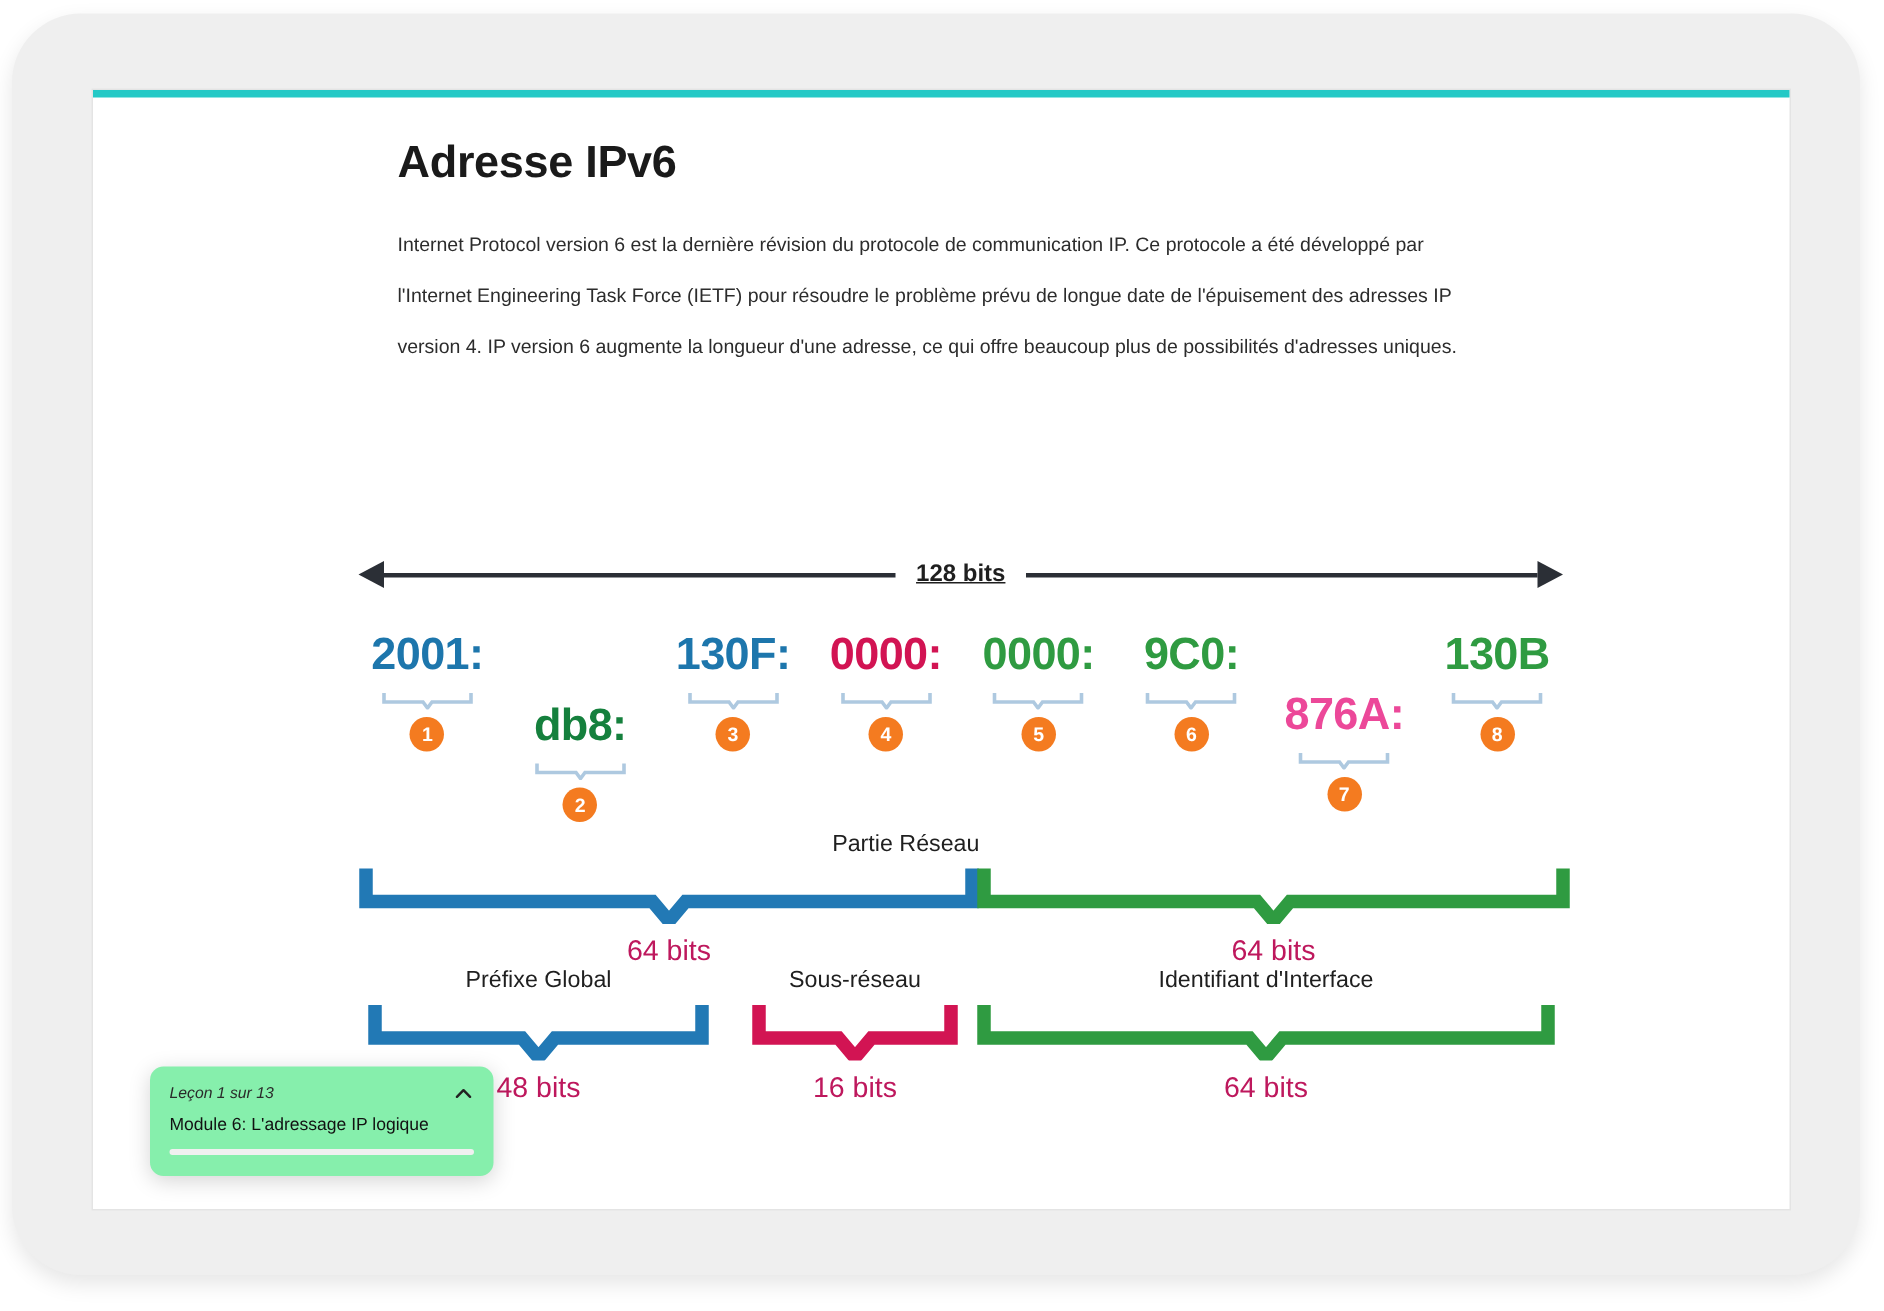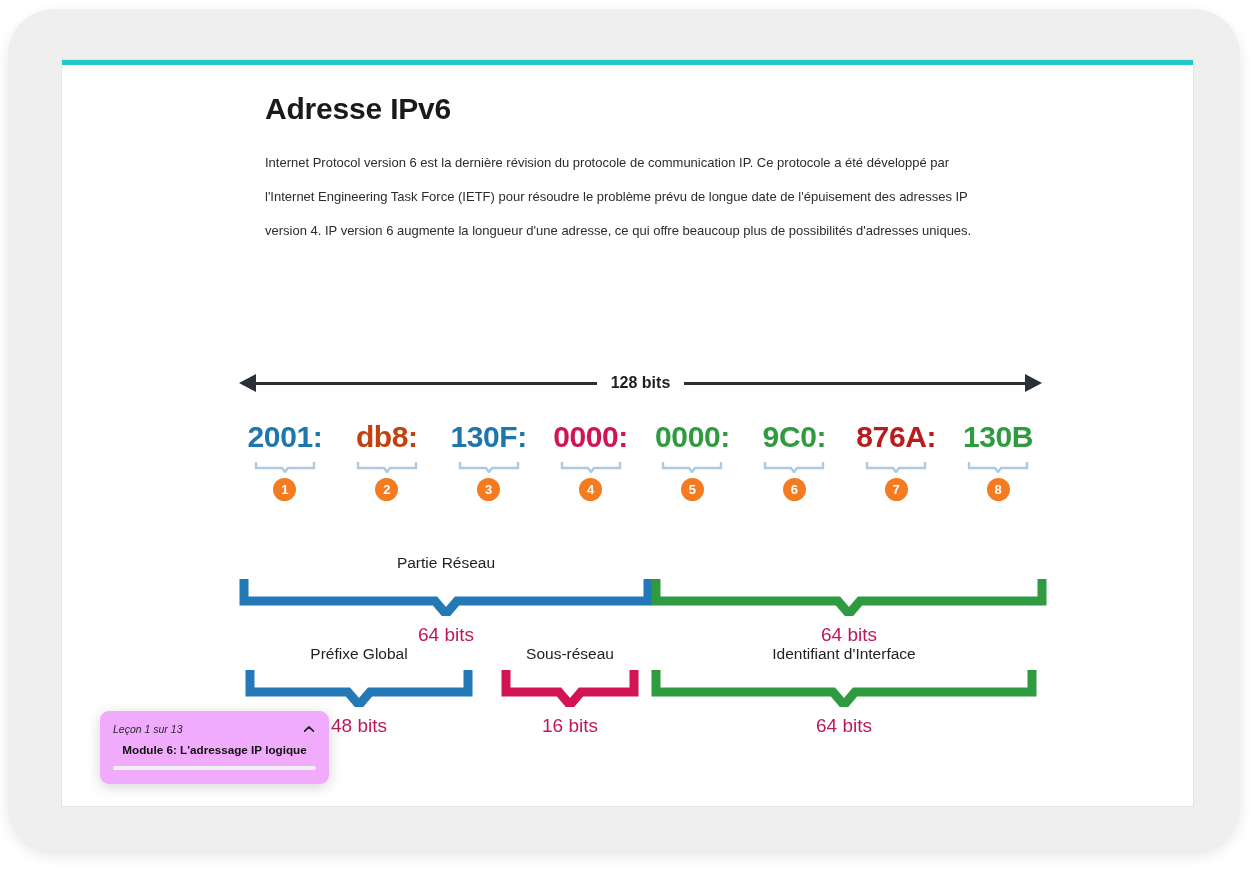--- a/index.html
+++ b/index.html
@@ -99,20 +99,21 @@
     flex: 0 0 auto;
   }
   .arrow-head.left  { border-right: 17px solid #2b2f36; }
   .arrow-head.right { border-left: 17px solid #2b2f36; }
   .arrow-label {
     flex: 0 0 auto;
     font-size: 16px;
     font-weight: 600;
     color: #1f1f1f;
     padding: 0 14px;
+    text-decoration: underline;
   }
 
   
   .hextets {
     position: absolute;
     left: 172px;
     top: 362px;
     width: 815px;
     display: flex;
     align-items: flex-start;
@@ -175,21 +176,21 @@
   }
   .brace-svg { position: absolute; left: 0; }
 
   
   .lesson-popup {
     position: absolute;
     left: 100px;
     top: 711px;
     width: 229px;
     height: 73px;
-    background: #f0abfc;
+    background: #86efac;
     border-radius: 9px;
     box-shadow: 0 3px 14px rgba(0,0,0,0.17);
     padding: 11px 13px 0 13px;
   }
   .lesson-top {
     display: flex;
     align-items: center;
     justify-content: space-between;
   }
   .lesson-count {
@@ -198,24 +199,23 @@
     color: #2a2a2a;
   }
   .chev {
     width: 14px; height: 14px;
     display: block;
     color: #222;
   }
   .lesson-title {
     margin-top: 7px;
     font-size: 11.7px;
-    font-weight: 700;
+    font-weight: 400;
     color: #111;
     white-space: nowrap;
-    text-align: center;
   }
   .lesson-progress {
     margin-top: 10px;
     height: 4px;
     border-radius: 2px;
     background: #f0f0f0;
   }
   .lesson-progress > i {
     display: block;
     height: 100%;
@@ -250,21 +250,21 @@
 
       <div class="hextets" id="hextets">
           <div class="hx">
             <div class="hx-val blue" style="color: rgb(29, 118, 172);">2001:</div>
             <svg class="hx-brace" viewBox="0 0 62 12">
               <path d="M2,1 L2,7 L28,7 L31,11 L34,7 L60,7 L60,1" fill="none" stroke="#aec9e0" stroke-width="2.4"></path>
             </svg>
             <div class="hx-num" style="background: rgb(244, 123, 32);">1</div>
           </div>
           <div class="hx">
-            <div class="hx-val blue" style="color: #c2410c;">db8:</div>
+            <div class="hx-val blue" style="color: #15803d; margin-top: 47px;">db8:</div>
             <svg class="hx-brace" viewBox="0 0 62 12">
               <path d="M2,1 L2,7 L28,7 L31,11 L34,7 L60,7 L60,1" fill="none" stroke="#aec9e0" stroke-width="2.4"></path>
             </svg>
             <div class="hx-num" style="background: rgb(244, 123, 32);">2</div>
           </div>
           <div class="hx">
             <div class="hx-val blue" style="color: rgb(29, 118, 172);">130F:</div>
             <svg class="hx-brace" viewBox="0 0 62 12">
               <path d="M2,1 L2,7 L28,7 L31,11 L34,7 L60,7 L60,1" fill="none" stroke="#aec9e0" stroke-width="2.4"></path>
             </svg>
@@ -285,37 +285,37 @@
             <div class="hx-num" style="background: rgb(244, 123, 32);">5</div>
           </div>
           <div class="hx">
             <div class="hx-val green" style="color: rgb(47, 155, 65);">9C0:</div>
             <svg class="hx-brace" viewBox="0 0 62 12">
               <path d="M2,1 L2,7 L28,7 L31,11 L34,7 L60,7 L60,1" fill="none" stroke="#aec9e0" stroke-width="2.4"></path>
             </svg>
             <div class="hx-num" style="background: rgb(244, 123, 32);">6</div>
           </div>
           <div class="hx">
-            <div class="hx-val green" style="color: #b91c1c;">876A:</div>
+            <div class="hx-val green" style="color: #ec4899; margin-top: 40px;">876A:</div>
             <svg class="hx-brace" viewBox="0 0 62 12">
               <path d="M2,1 L2,7 L28,7 L31,11 L34,7 L60,7 L60,1" fill="none" stroke="#aec9e0" stroke-width="2.4"></path>
             </svg>
             <div class="hx-num" style="background: rgb(244, 123, 32);">7</div>
           </div>
           <div class="hx">
             <div class="hx-val green" style="color: rgb(47, 155, 65);">130B</div>
             <svg class="hx-brace" viewBox="0 0 62 12">
               <path d="M2,1 L2,7 L28,7 L31,11 L34,7 L60,7 L60,1" fill="none" stroke="#aec9e0" stroke-width="2.4"></path>
             </svg>
             <div class="hx-num" style="background: rgb(244, 123, 32);">8</div>
           </div>
         </div>
 
       <div class="brace-group" style="left:177px; top:494px; width:414px; height:100px;">
-        <div class="brace-caption" style="top:0;">Partie Réseau</div>
+        <div class="brace-caption" style="top:0;text-align:right;">Partie Réseau</div>
         <svg class="brace-svg" style="top:23px;" width="414" height="39" viewBox="0 0 414 39">
           <path d="M5,2 L5,24 L196,24 L207,37 L218,24 L409,24 L409,2" fill="none" stroke="#2279b5" stroke-width="9" stroke-linecap="butt" stroke-linejoin="miter"></path>
         </svg>
         <div class="brace-bits" style="top:70px;">64 bits</div>
       </div>
 
       <div class="brace-group" style="left:589px; top:494px; width:396px; height:100px;">
         <svg class="brace-svg" style="top:23px;" width="396" height="39" viewBox="0 0 396 39">
           <path d="M5,2 L5,24 L187,24 L198,37 L209,24 L391,24 L391,2" fill="none" stroke="#2f9b41" stroke-width="9" stroke-linecap="butt" stroke-linejoin="miter"></path>
         </svg>

